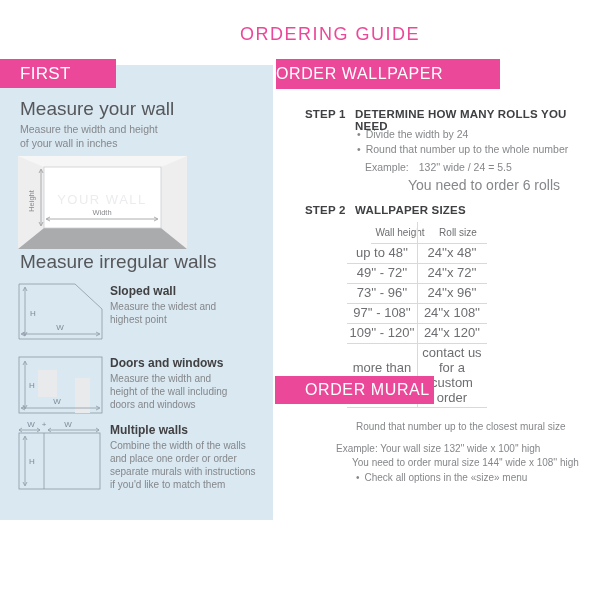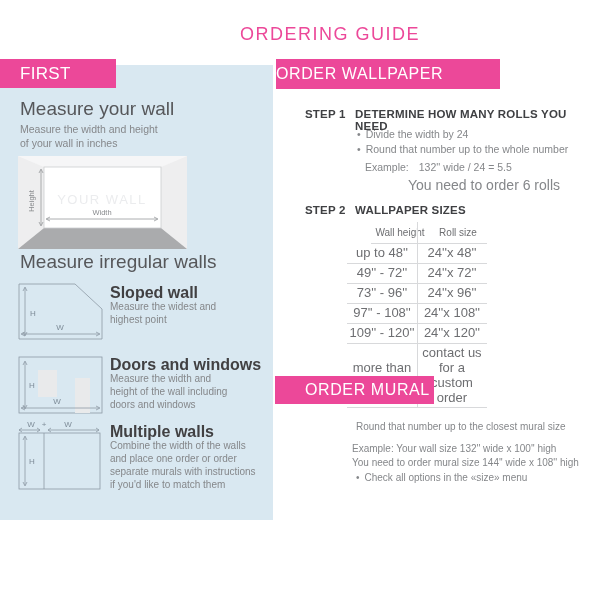--- a/index.html
+++ b/index.html
@@ -15,21 +15,21 @@
   #blue-panel{left:0;top:65px;width:273px;height:455px;background:#d9e8f1;}
   .banner{position:absolute;background:#ec4899;color:#ffffff;display:flex;align-items:center;box-sizing:border-box;}
   #banner-first{left:0;top:59px;width:116px;height:29px;padding-left:20px;font-size:17px;letter-spacing:0.3px;}
   #banner-wallpaper{left:276px;top:59px;width:224px;height:30px;justify-content:flex-start;font-size:16px;letter-spacing:0.6px;}
   #banner-mural{left:275px;top:376px;width:159px;height:28px;padding-left:30px;font-size:16px;letter-spacing:0.6px;}
   
   .h1{font-size:19px;color:#56575a;}
   #measure-heading{left:20px;top:98px;}
   #measure-sub{left:20px;top:122px;font-size:10.5px;line-height:14px;color:#85878a;}
   #irregular-heading{left:20px;top:251px;}
-  .item-title{font-size:16px;font-weight:bold;color:#414042;}
+  .item-title{font-size:12px;font-weight:bold;color:#414042;}
   .item-desc{font-size:10px;line-height:13px;color:#85878a;}
   
   .step-label{font-size:11.5px;font-weight:bold;color:#3f4043;letter-spacing:0.2px;}
   .step-heading{font-size:11.5px;font-weight:bold;color:#3f4043;letter-spacing:0.2px;}
   .bullet-line{font-size:10.5px;color:#85878a;line-height:15px;display:flex;}
   .bullet-dot{margin-right:5px;}
   #step1-example{left:365px;top:161px;font-size:10.5px;color:#85878a;display:flex;}
   #step1-example .val{margin-left:10px;}
   #step1-note{left:408px;top:177px;font-size:14px;color:#85878a;}
   
@@ -212,20 +212,20 @@
       <div class="t-cell">more than 120''</div>
       <div class="t-cell">contact us for a custom order</div>
     </div>
   </div>
 
   <div class="banner" id="banner-mural">
     <span>ORDER MURAL</span>
   </div>
 
   <div class="mural-line" style="left:356px;top:421px;text-align:center;">Round that number up to the closest mural size</div>
-  <div class="mural-line" style="left:352px;top:443px;">Example: Your wall size 132'' wide x 100'' high</div>
+  <div class="mural-line" style="left:336px;top:443px;">Example: Your wall size 132'' wide x 100'' high</div>
   <div class="mural-line" style="left:352px;top:457px;">You need to order mural size 144'' wide x 108'' high</div>
   <div class="mural-line" id="mural-bullet" style="left:356px;top:472px;">
     <span class="bullet-dot">•</span>
     <span>Check all options in the «size» menu</span>
   </div>
 
 </div>
 
 </body></html>

